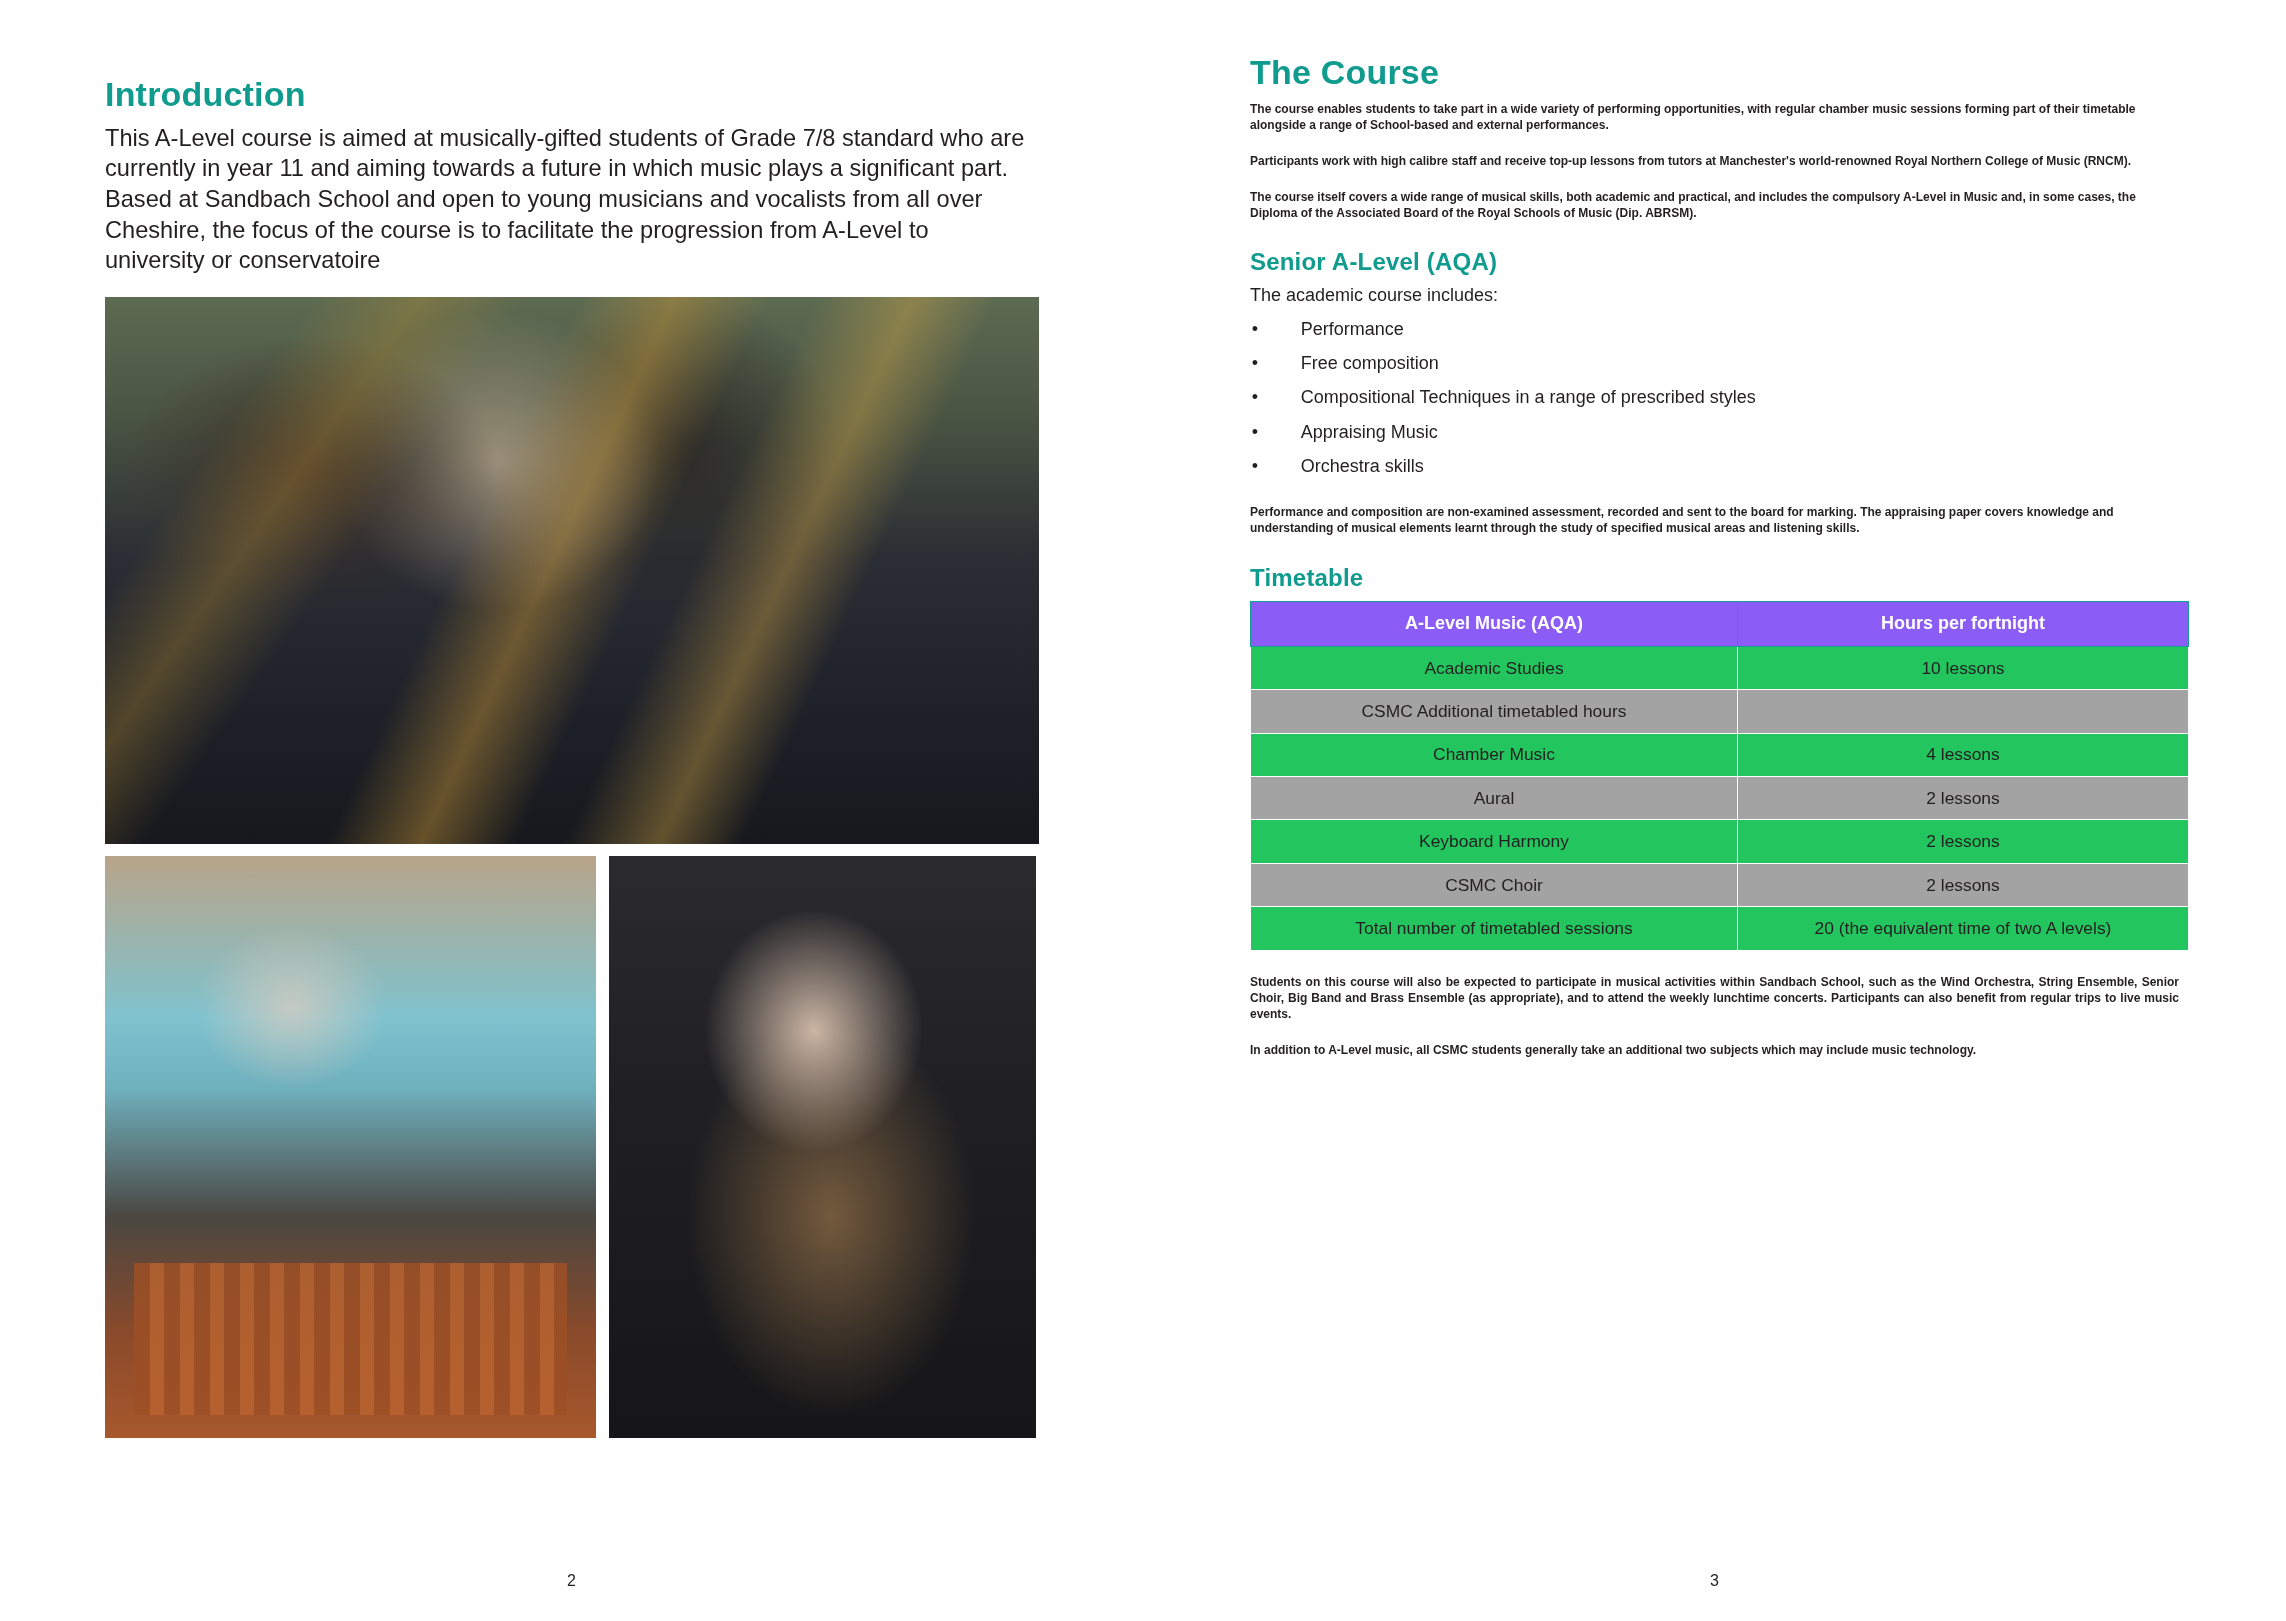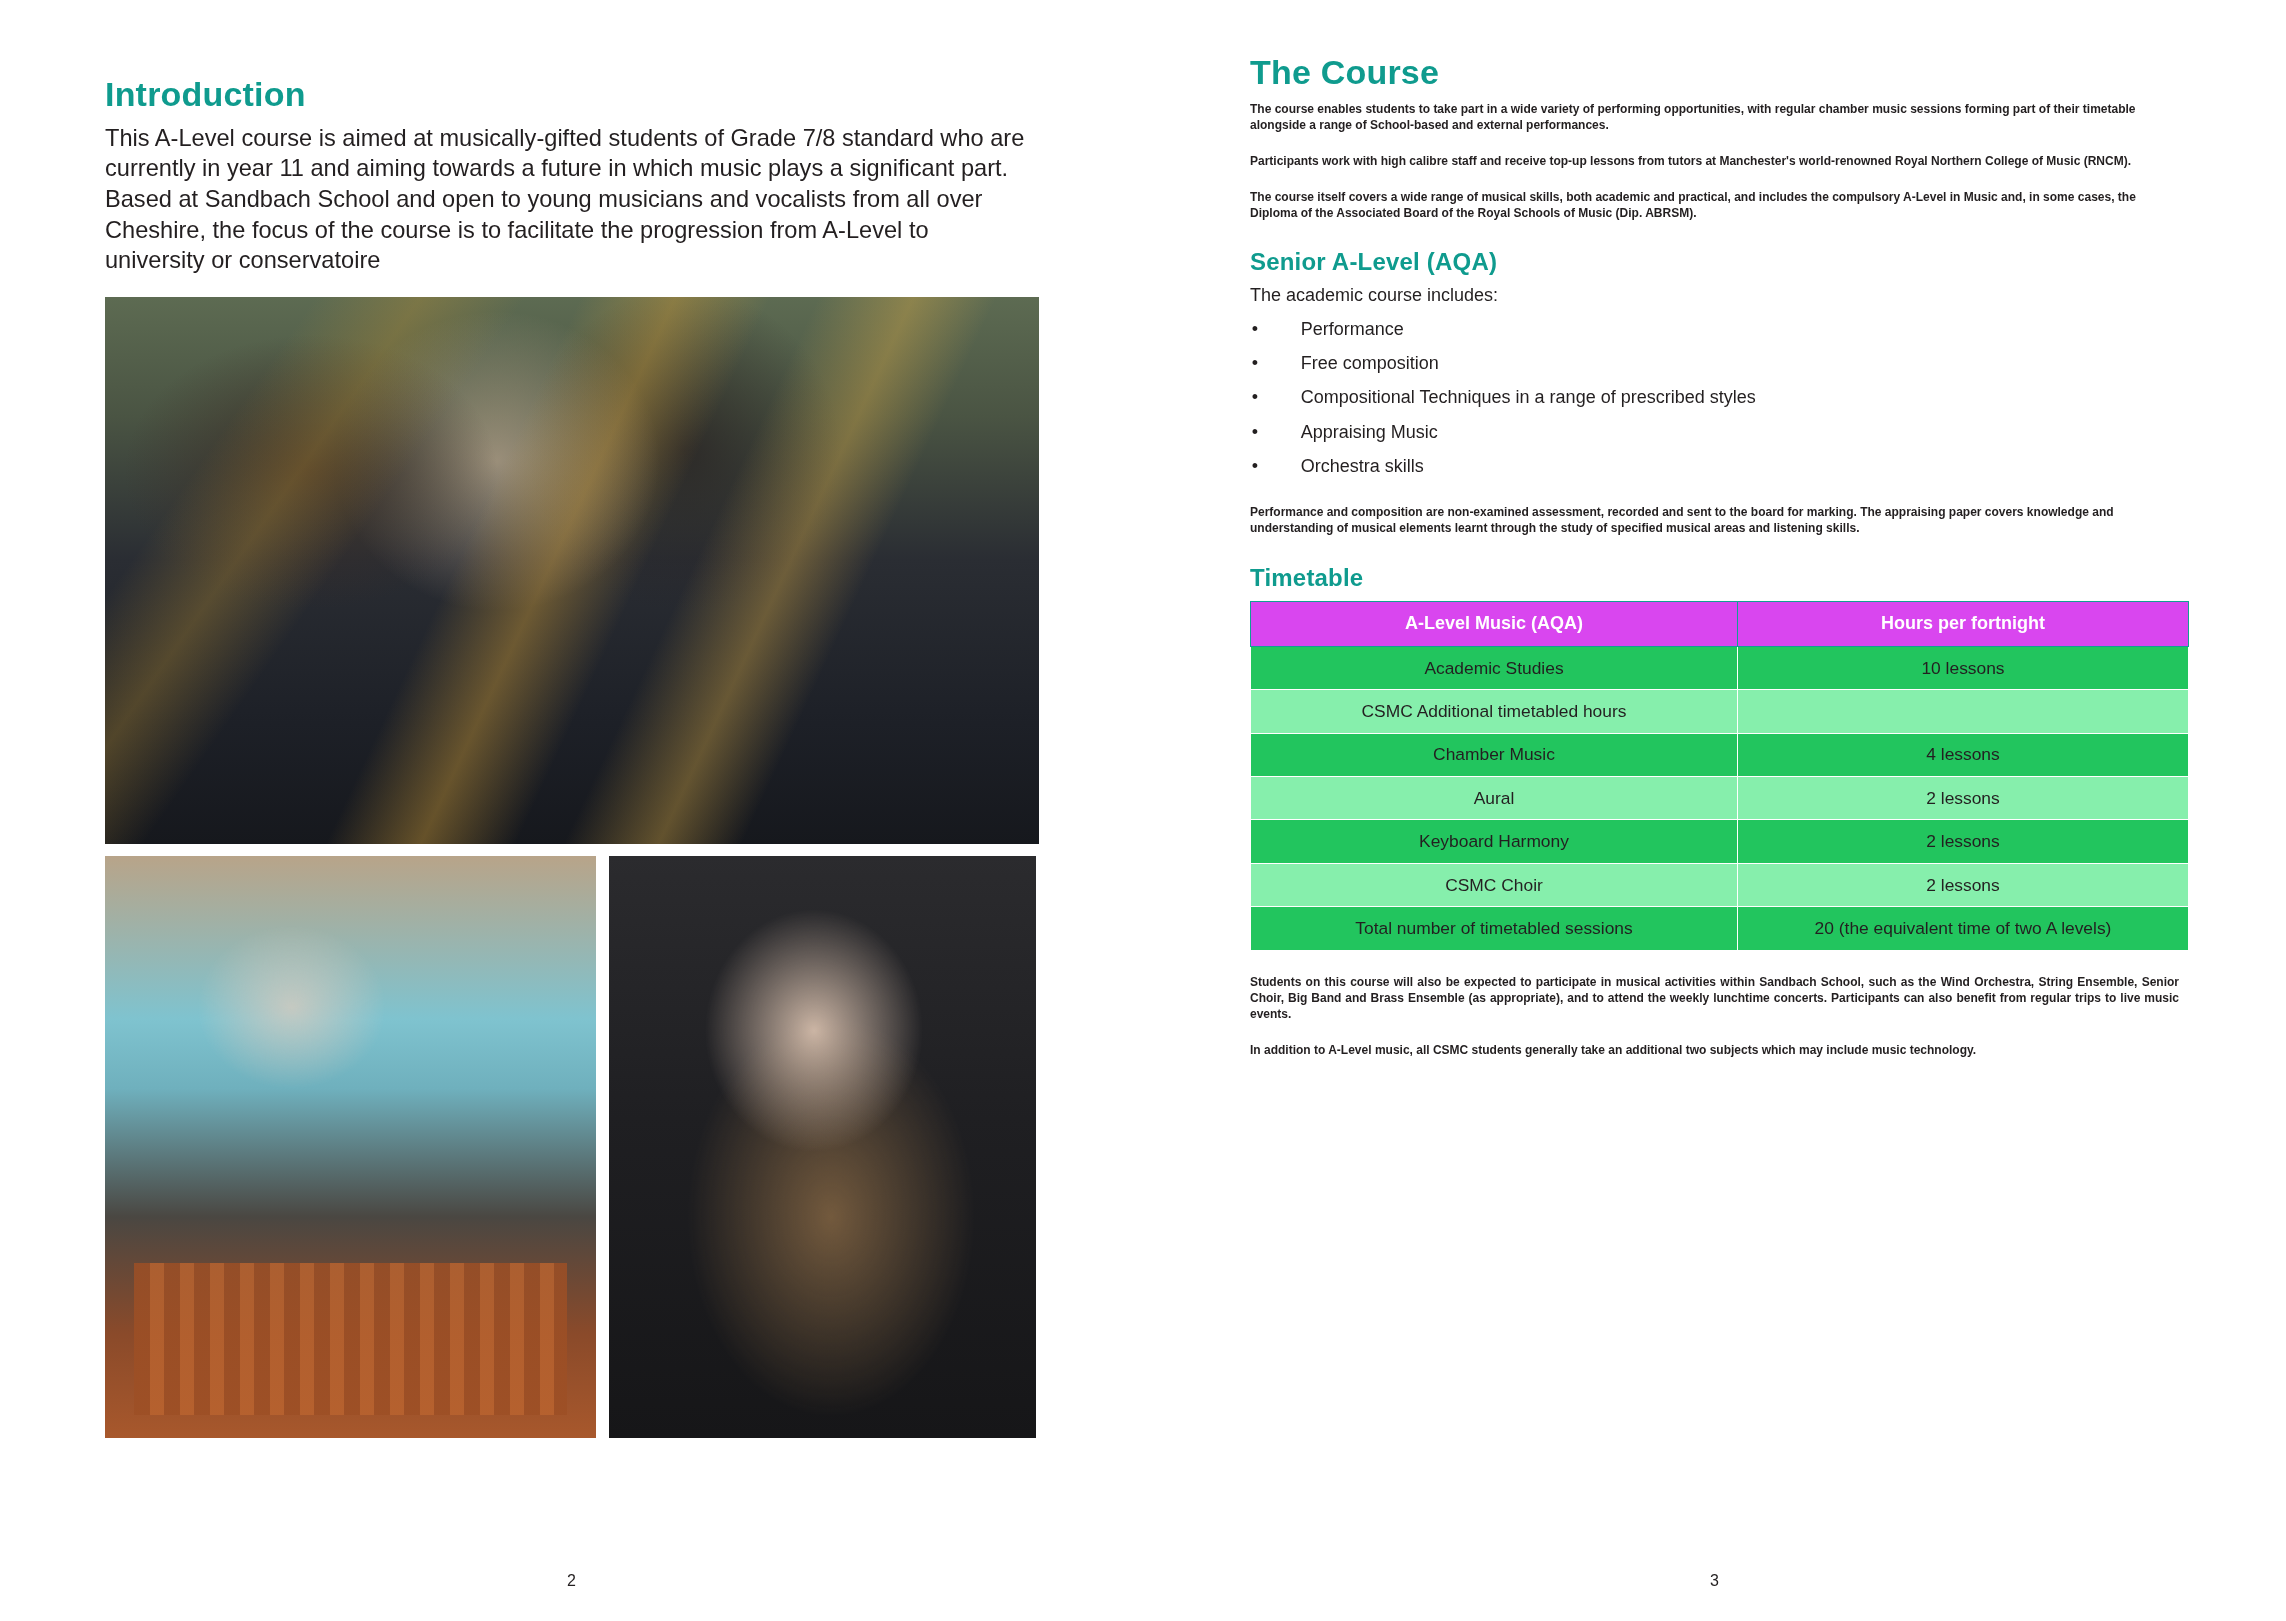--- a/index.html
+++ b/index.html
@@ -164,41 +164,41 @@
   }
 
   
   table.timetable {
     border-collapse: collapse;
     width: 937px;
     margin: 9px 0 23px 0;
     table-layout: fixed;
   }
   table.timetable th {
-    background: #d946ef;
+    background: #8b5cf6;
     color: #ffffff;
     font-size: 18px;
     font-weight: bold;
     padding: 11.6px 7.1px;
     text-align: center;
     border: 0.9px solid #11a093;
   }
   table.timetable td {
     font-size: 17.4px;
     padding: 10.7px 7.1px;
     text-align: center;
     border: 0.9px solid #ffffff;
     color: #231f20;
   }
   table.timetable tr.shade td {
     background: #22c55e;
     margin-top: 40px;
   }
   table.timetable tr.plain td {
-    background: #86efac;
+    background: #a3a3a3;
   }
   table.timetable col.c1 { width: 487px; }
   table.timetable col.c2 { width: 451px; }
 
   .page-number {
     position: absolute;
     bottom: 32px;
     font-size: 16px;
     color: #231f20;
   }

